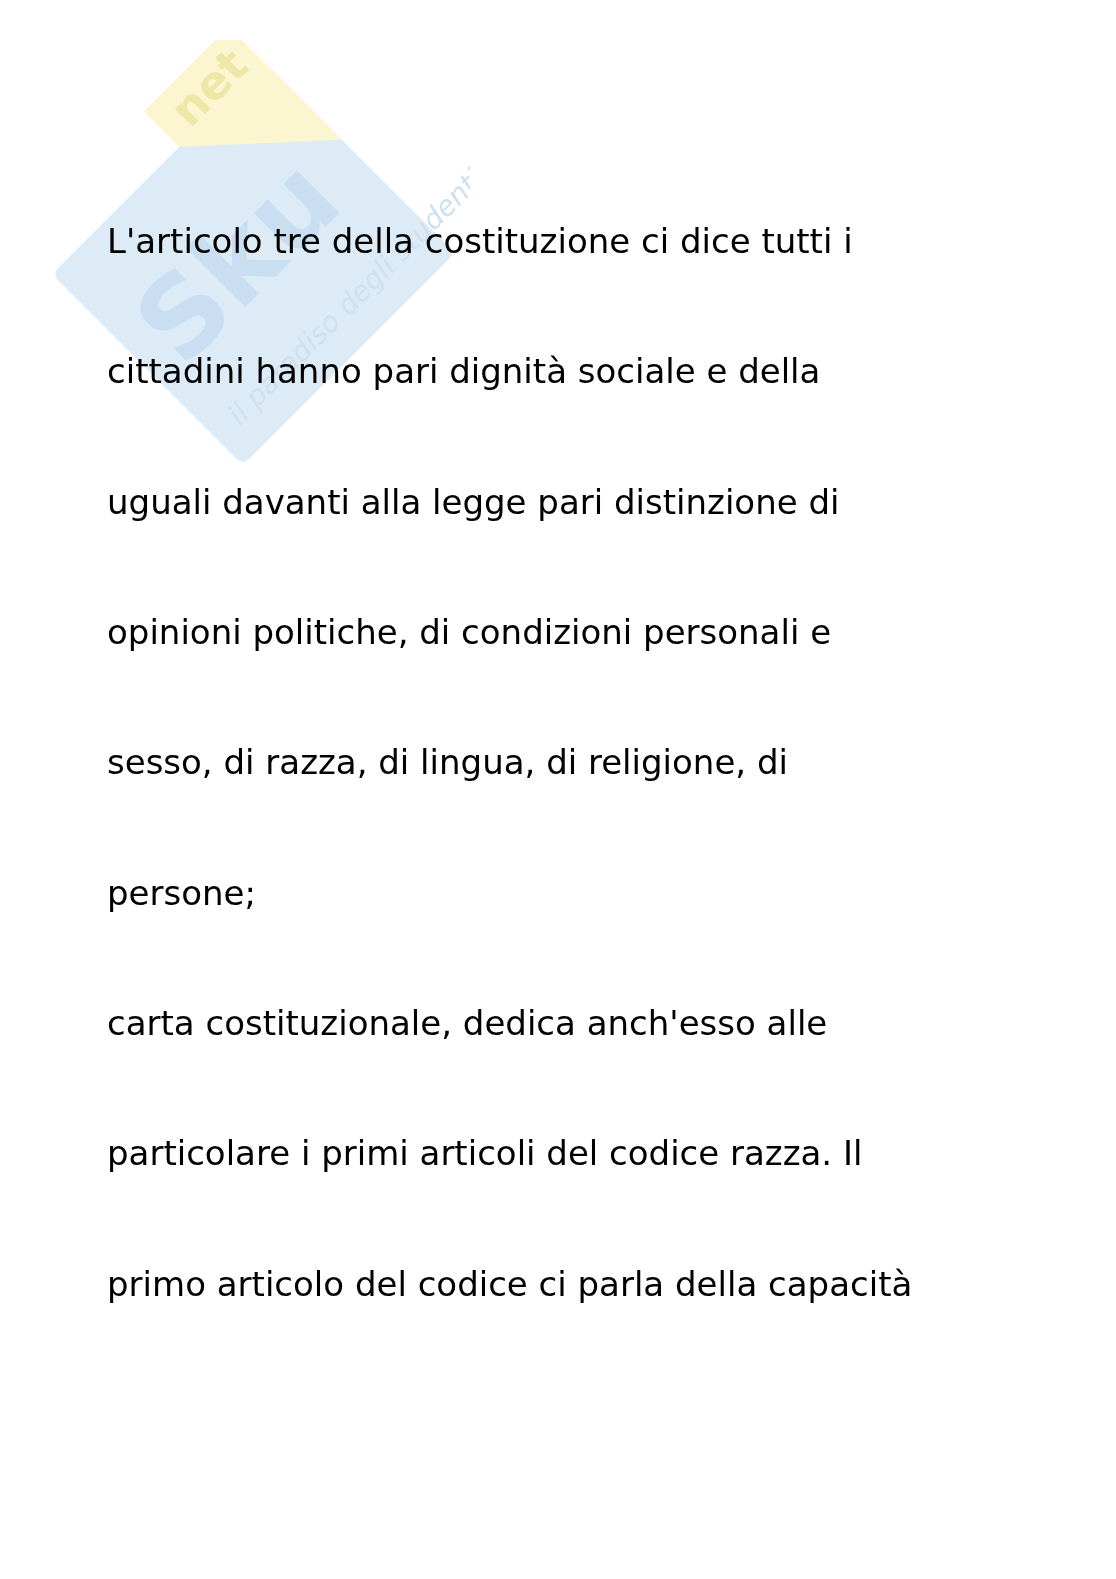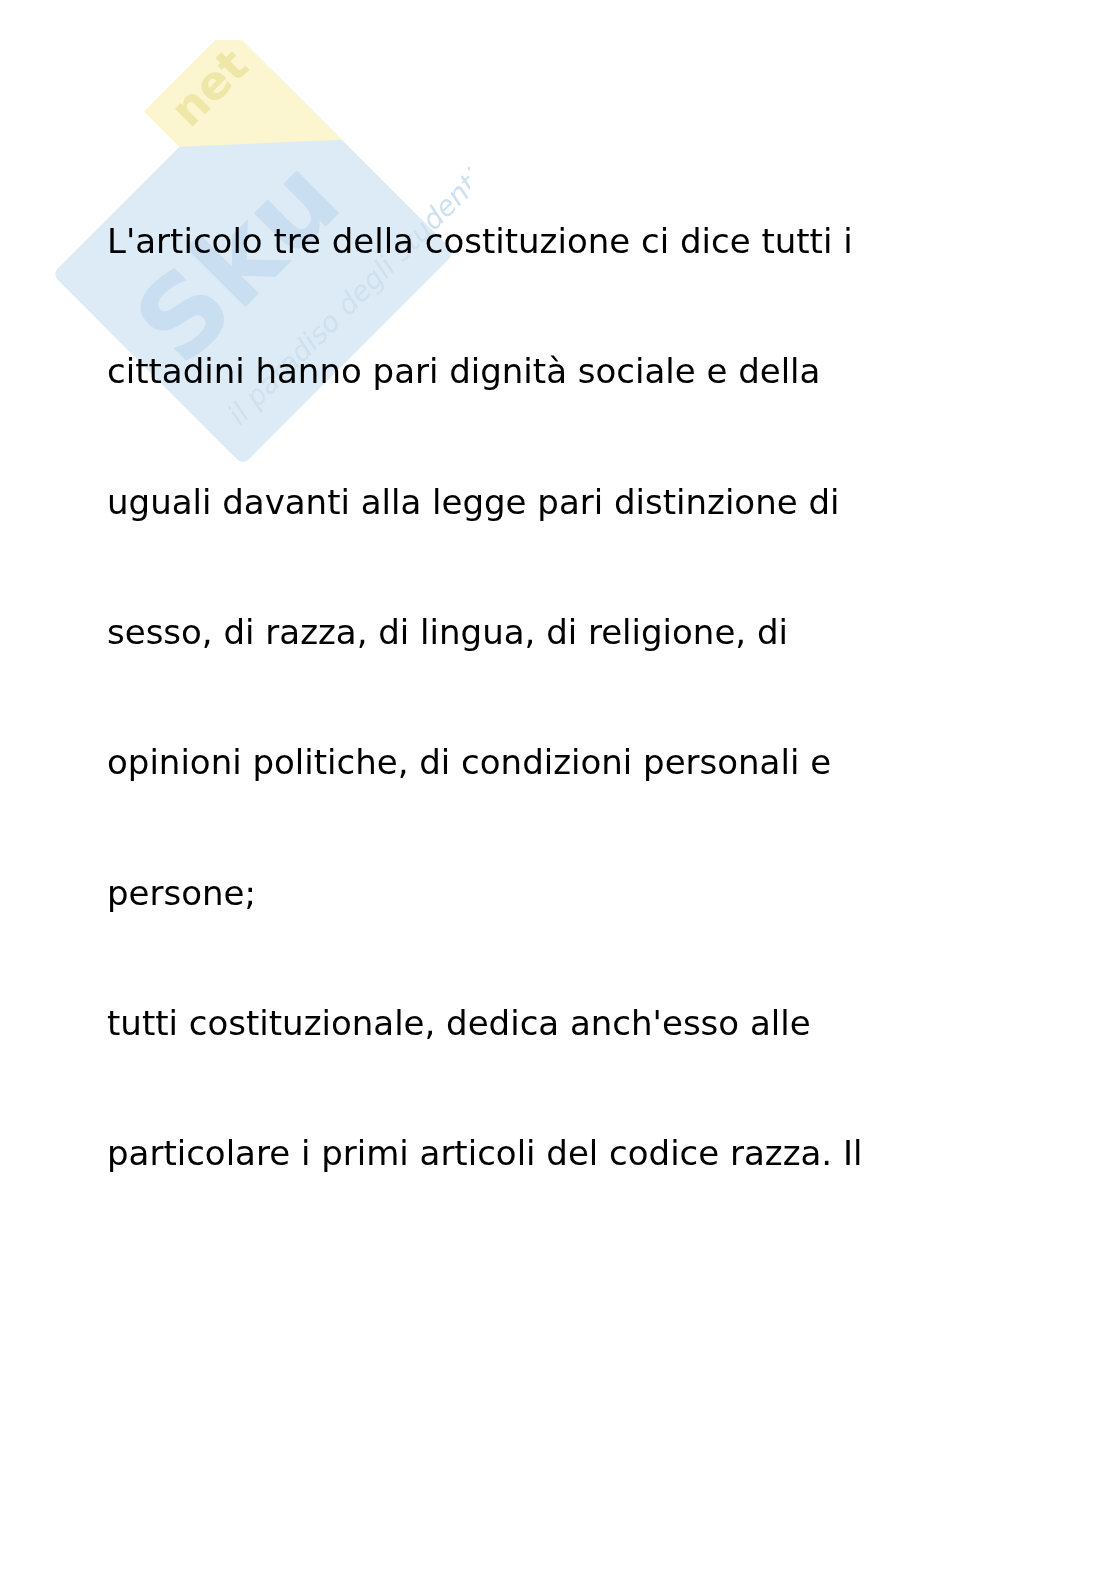--- a/index.html
+++ b/index.html
@@ -61,25 +61,26 @@
       <text x="95" y="250" font-family="DejaVu Sans, sans-serif" font-size="110" font-weight="bold" fill="#c9def0">Sku</text>
       <text x="270" y="85" font-family="DejaVu Sans, sans-serif" font-size="46" font-weight="bold" fill="#efe7a8">net</text>
       <text x="95" y="330" font-family="DejaVu Sans, sans-serif" font-size="28" font-style="italic" fill="#cfe0ef">il paradiso degli studenti</text>
     </g>
   </svg>
 
   <div class="body-text">
     <span class="line">L'articolo tre della costituzione ci dice tutti i</span>
     <span class="line">cittadini hanno pari dignità sociale e della</span>
     <span class="line">uguali davanti alla legge pari distinzione di</span>
+    <span class="line">opinioni politiche, di condizioni personali e</span>
     <span class="line">sesso, di razza, di lingua, di religione, di</span>
-    <span class="line">opinioni politiche, di condizioni personali e</span>
     <span class="line">persone;</span>
-    <span class="line">tutti costituzionale, dedica anch'esso alle</span>
+    <span class="line">carta costituzionale, dedica anch'esso alle</span>
     <span class="line">particolare i primi articoli del codice razza. Il</span>
+    <span class="line">primo articolo del codice ci parla della capacità</span>
     
     
     
     
     
     
     
     
     
     

